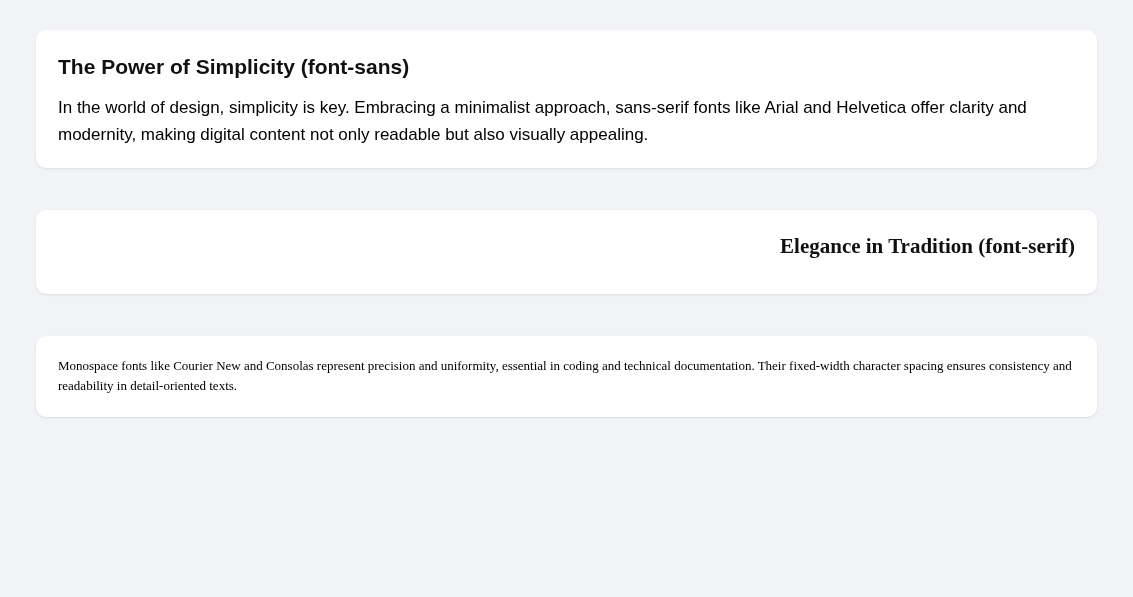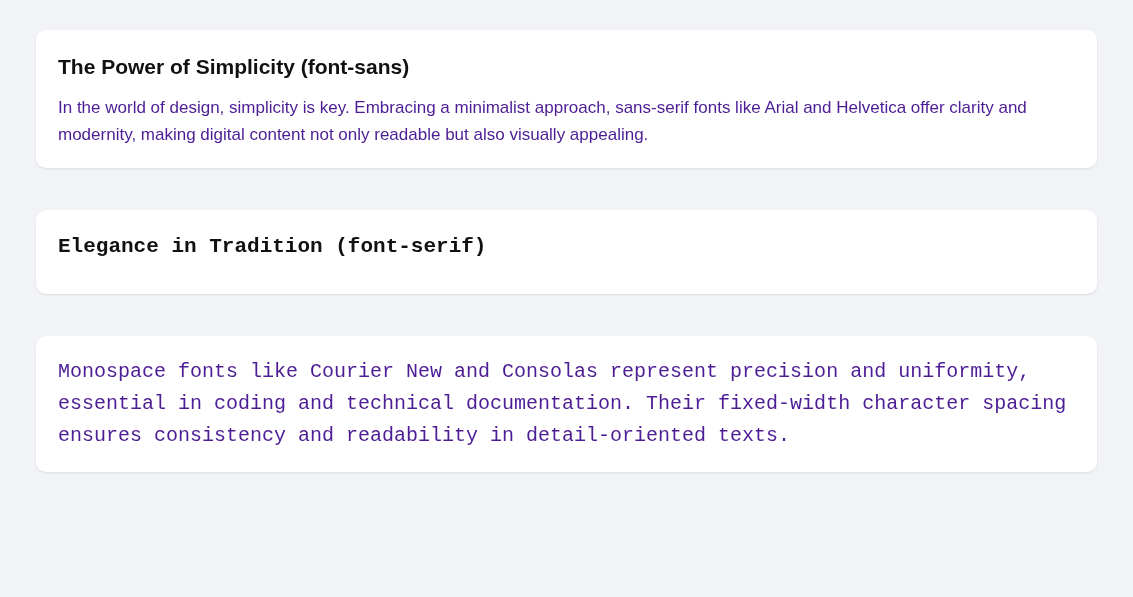--- a/index.html
+++ b/index.html
@@ -24,36 +24,38 @@
     .card:last-child {
       margin-bottom: 0;
     }
     .card-title {
       font-weight: 700;
       font-size: 21px;
       margin-bottom: 10px;
       color: #111;
     }
     .card-body {
-      color: #4c1d95;
+      color: #000000;
     }
     .font-sans {
       font-family: "Segoe UI", Arial, Helvetica, sans-serif;
     }
     .font-serif {
-      font-family: Liberation Mono, monospace;
+      font-family: Liberation Serif, serif;
+      text-align: right;
     }
     .font-mono {
       font-family: "Consolas", "Courier New", monospace;
     }
     .font-mono .card-title {
       font-size: 20px;
     }
     .font-mono .card-body {
-      font-size: 20px;
+      font-size: 13px;
+      font-family: Liberation Serif, serif;
     }
   </style>
 </head>
 <body>
 
 <div class="card font-sans">
   <h2 class="card-title">The Power of Simplicity (font-sans)</h2>
   <p class="card-body">In the world of design, simplicity is key. Embracing a minimalist approach, sans-serif fonts like Arial and Helvetica offer clarity and modernity, making digital content not only readable but also visually appealing.</p>
 </div>
 

